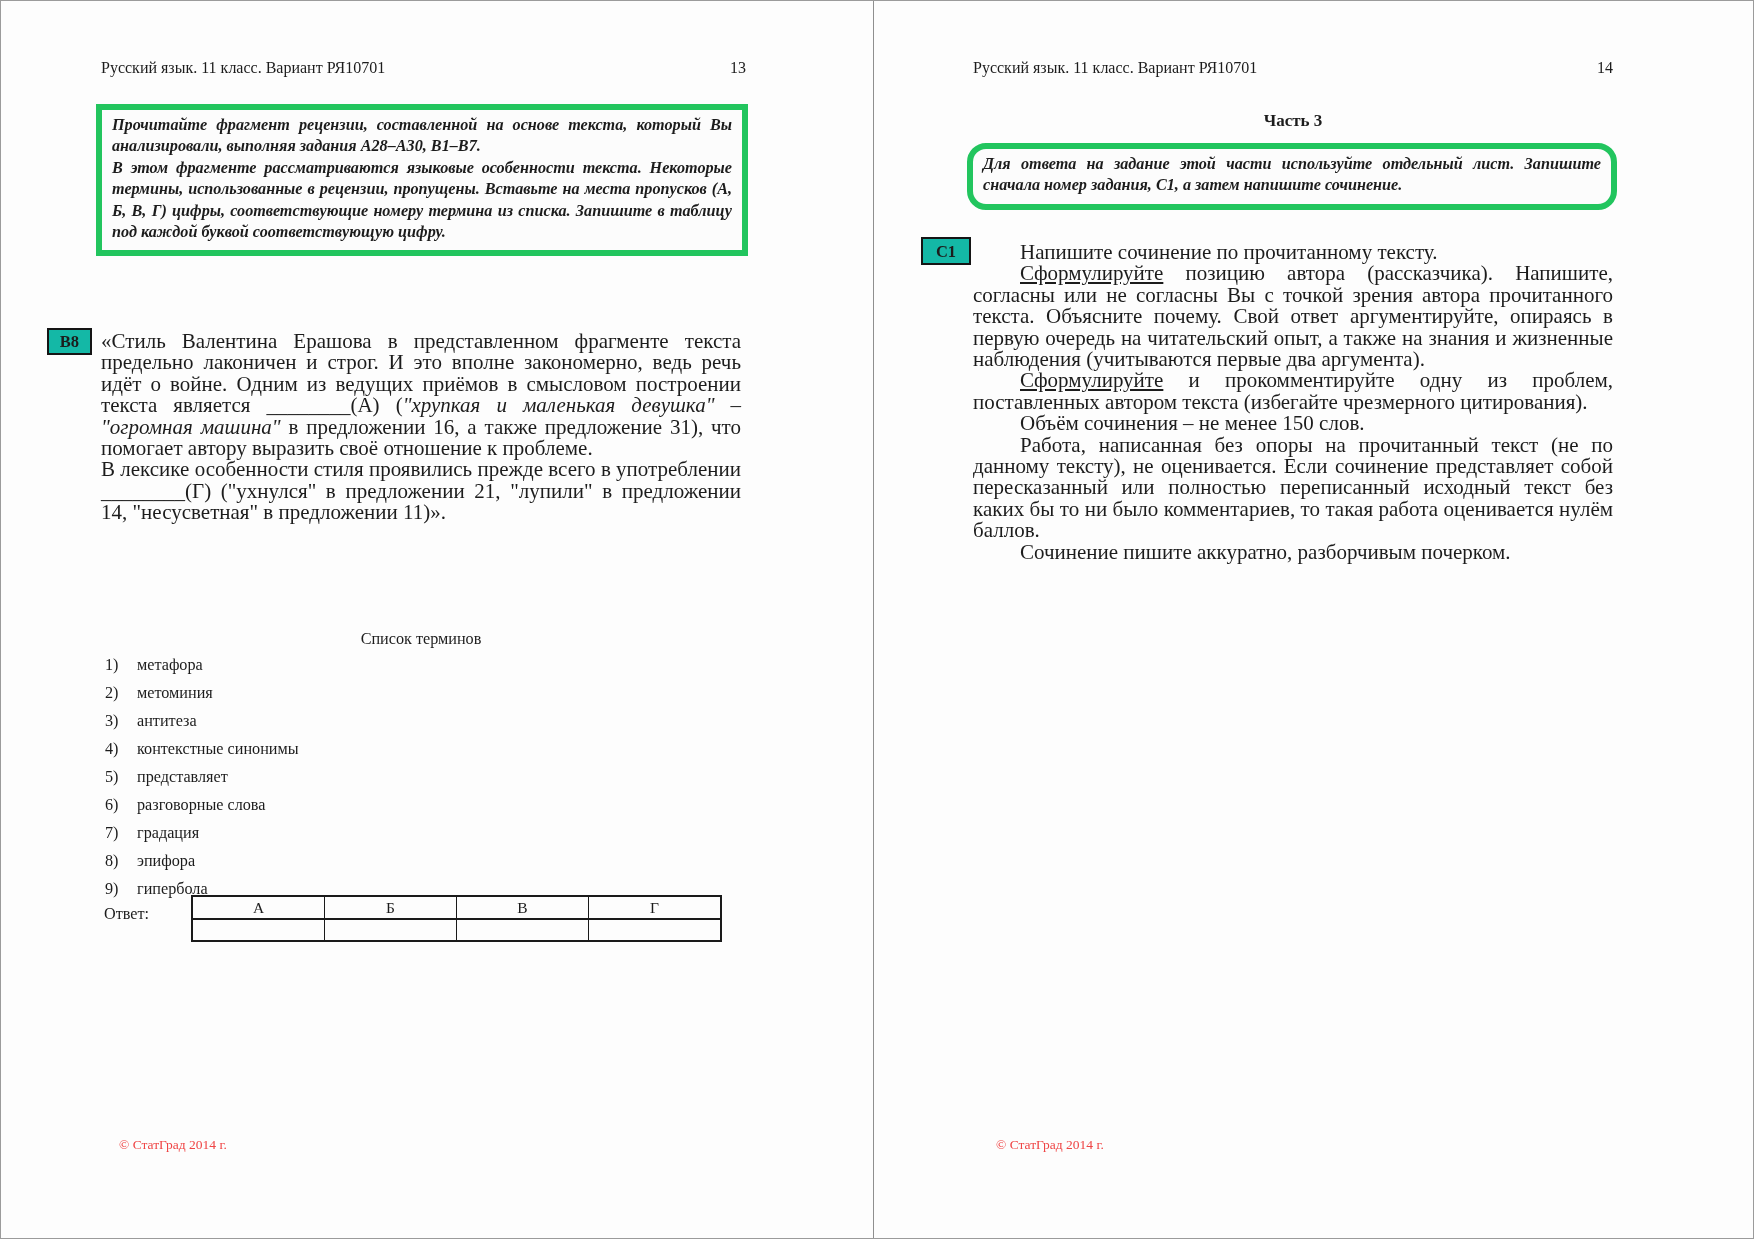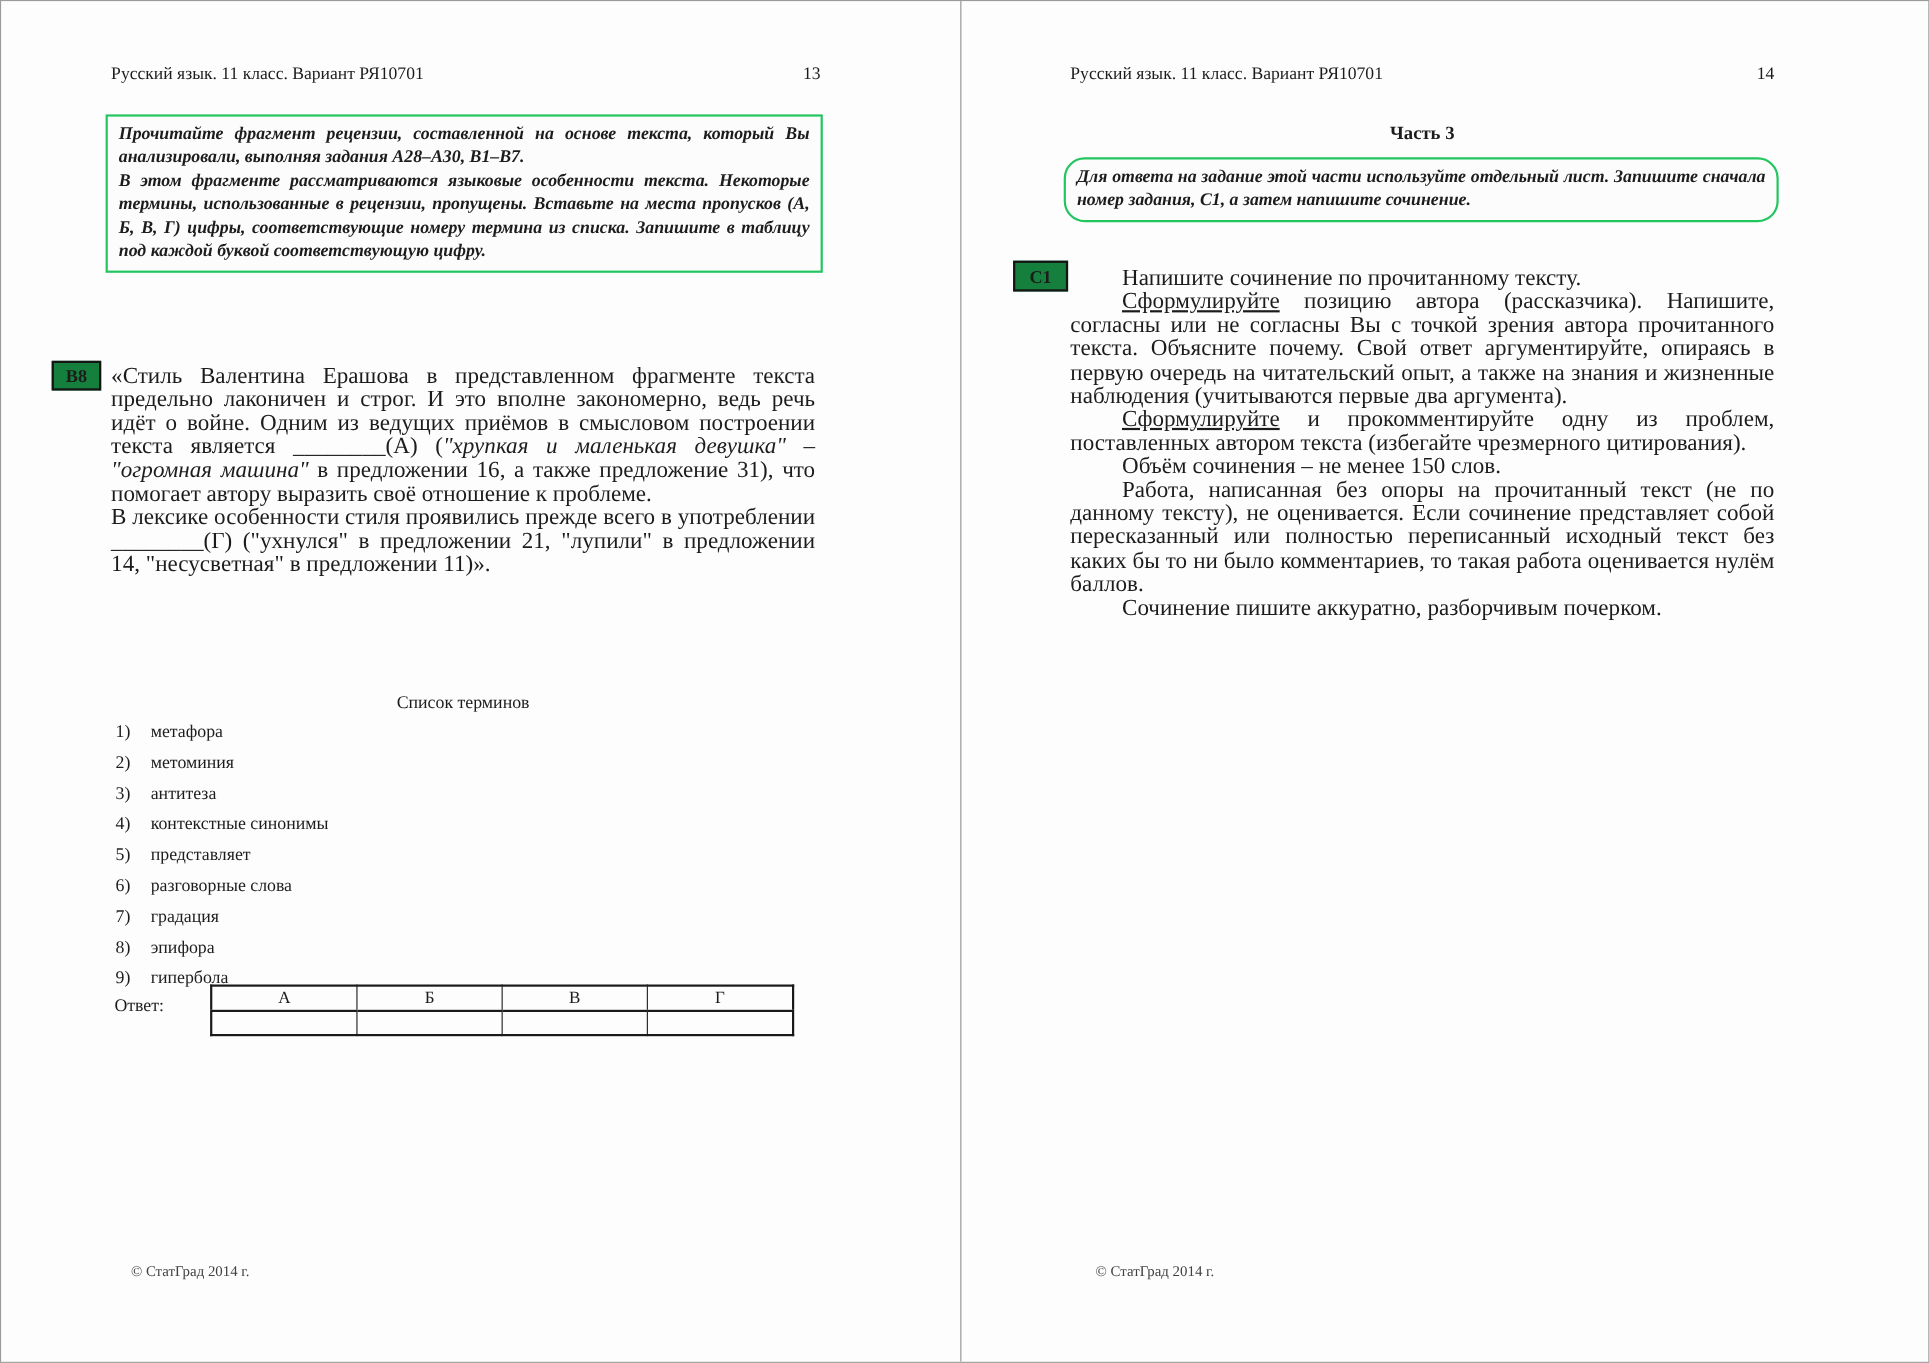--- a/index.html
+++ b/index.html
@@ -15,34 +15,34 @@
   }
   .divider{position:absolute;left:872px;top:0;width:1px;height:100%;background:#8f8f8f;}
   .page{position:absolute;inset:0;}
 
   .hdr{position:absolute;top:58px;display:flex;justify-content:space-between;font-size:16px;}
   .hdr-l{left:100px;width:645px;}
   .hdr-r{left:972px;width:640px;}
 
   .instr{
     position:absolute;box-sizing:border-box;
-    border:2px solid #22c55e;background:#fcfcfc;
+    border:6px solid #22c55e;background:#fcfcfc;
     padding:5px 10px 7px 10px;
     font-weight:bold;font-style:italic;
     font-size:16.2px;line-height:21.4px;text-align:justify;
   }
   .instr p{margin:0;}
   .instr-l{left:95px;top:103px;width:652px;}
   .instr-r{left:966px;top:142px;width:650px;border-radius:19px;}
 
   .part-head{position:absolute;left:972px;top:110px;width:640px;text-align:center;font-weight:bold;font-size:17px;}
 
   .tlabel{
     position:absolute;box-sizing:border-box;
-    border:2px solid #151515;background:#15803d;
+    border:2px solid #151515;background:#14b8a6;
     font-weight:bold;text-align:center;
     font-size:16.5px;
   }
   .tlabel-b8{left:46px;top:327px;width:45px;height:27px;line-height:24px;}
   .tlabel-c1{left:920px;top:236px;width:50px;height:28px;line-height:25px;}
 
   .tbody{position:absolute;font-size:21px;line-height:21.4px;text-align:justify;}
   .tbody p{margin:0;}
   .tbody-b8{left:100px;top:330px;width:640px;}
   .tbody-c1{left:972px;top:241px;width:640px;}
@@ -63,21 +63,21 @@
     background:#fdfdfd;
   }
   .ans-table td{
     border:1px solid #1a1a1a;
     width:131px;height:20px;
     text-align:center;vertical-align:middle;
     font-size:15.5px;padding:0;
   }
   .ans-table tr.head td{border-bottom:2px solid #1a1a1a;height:21px;}
 
-  .footer{position:absolute;top:1136px;font-size:13.5px;color:#404040;margin-top:11px;}
+  .footer{position:absolute;top:1136px;font-size:13.5px;color:#ef4444;}
   .foot-l{left:118px;}
   .foot-r{left:995px;}
 </style>
 </head>
 <body>
 
 <div class="canvas">
   <div class="divider"></div>
 
   <section class="page">

